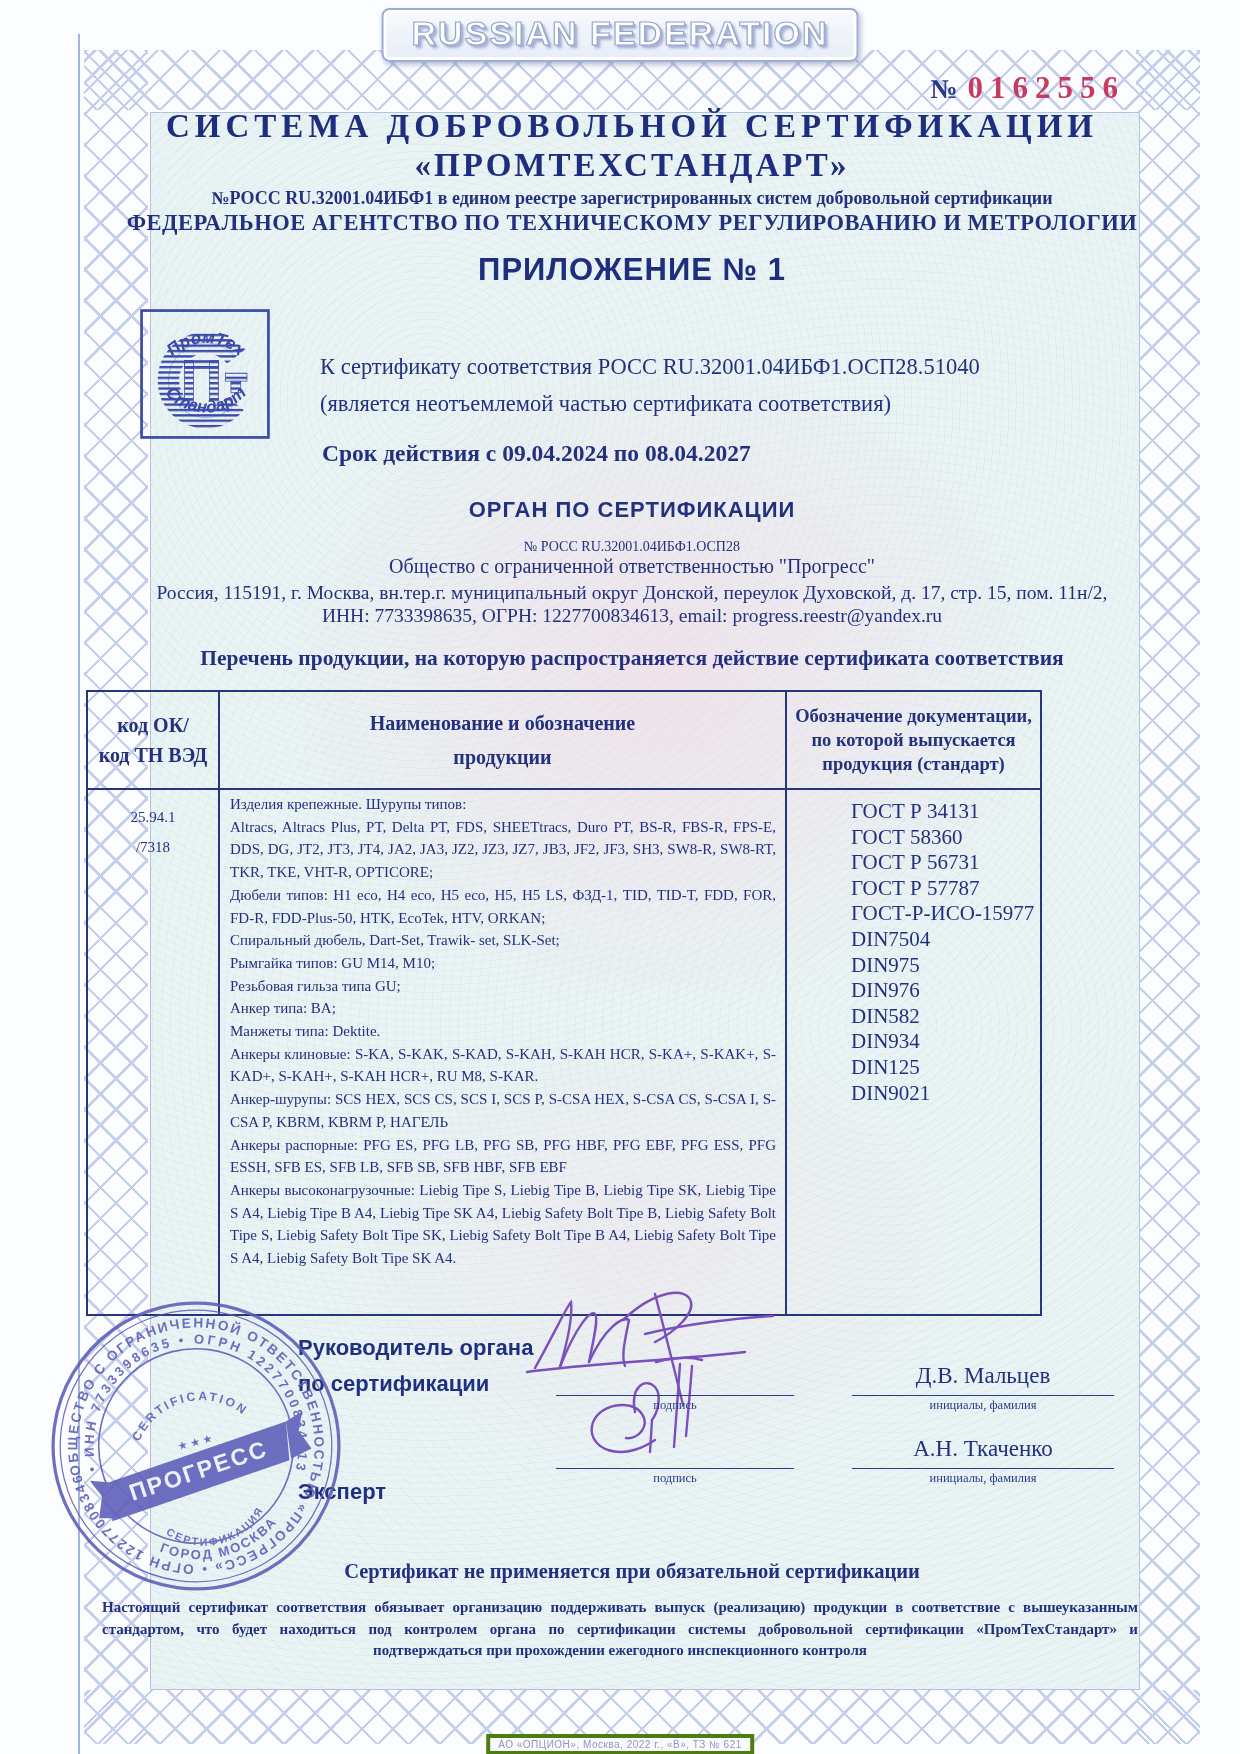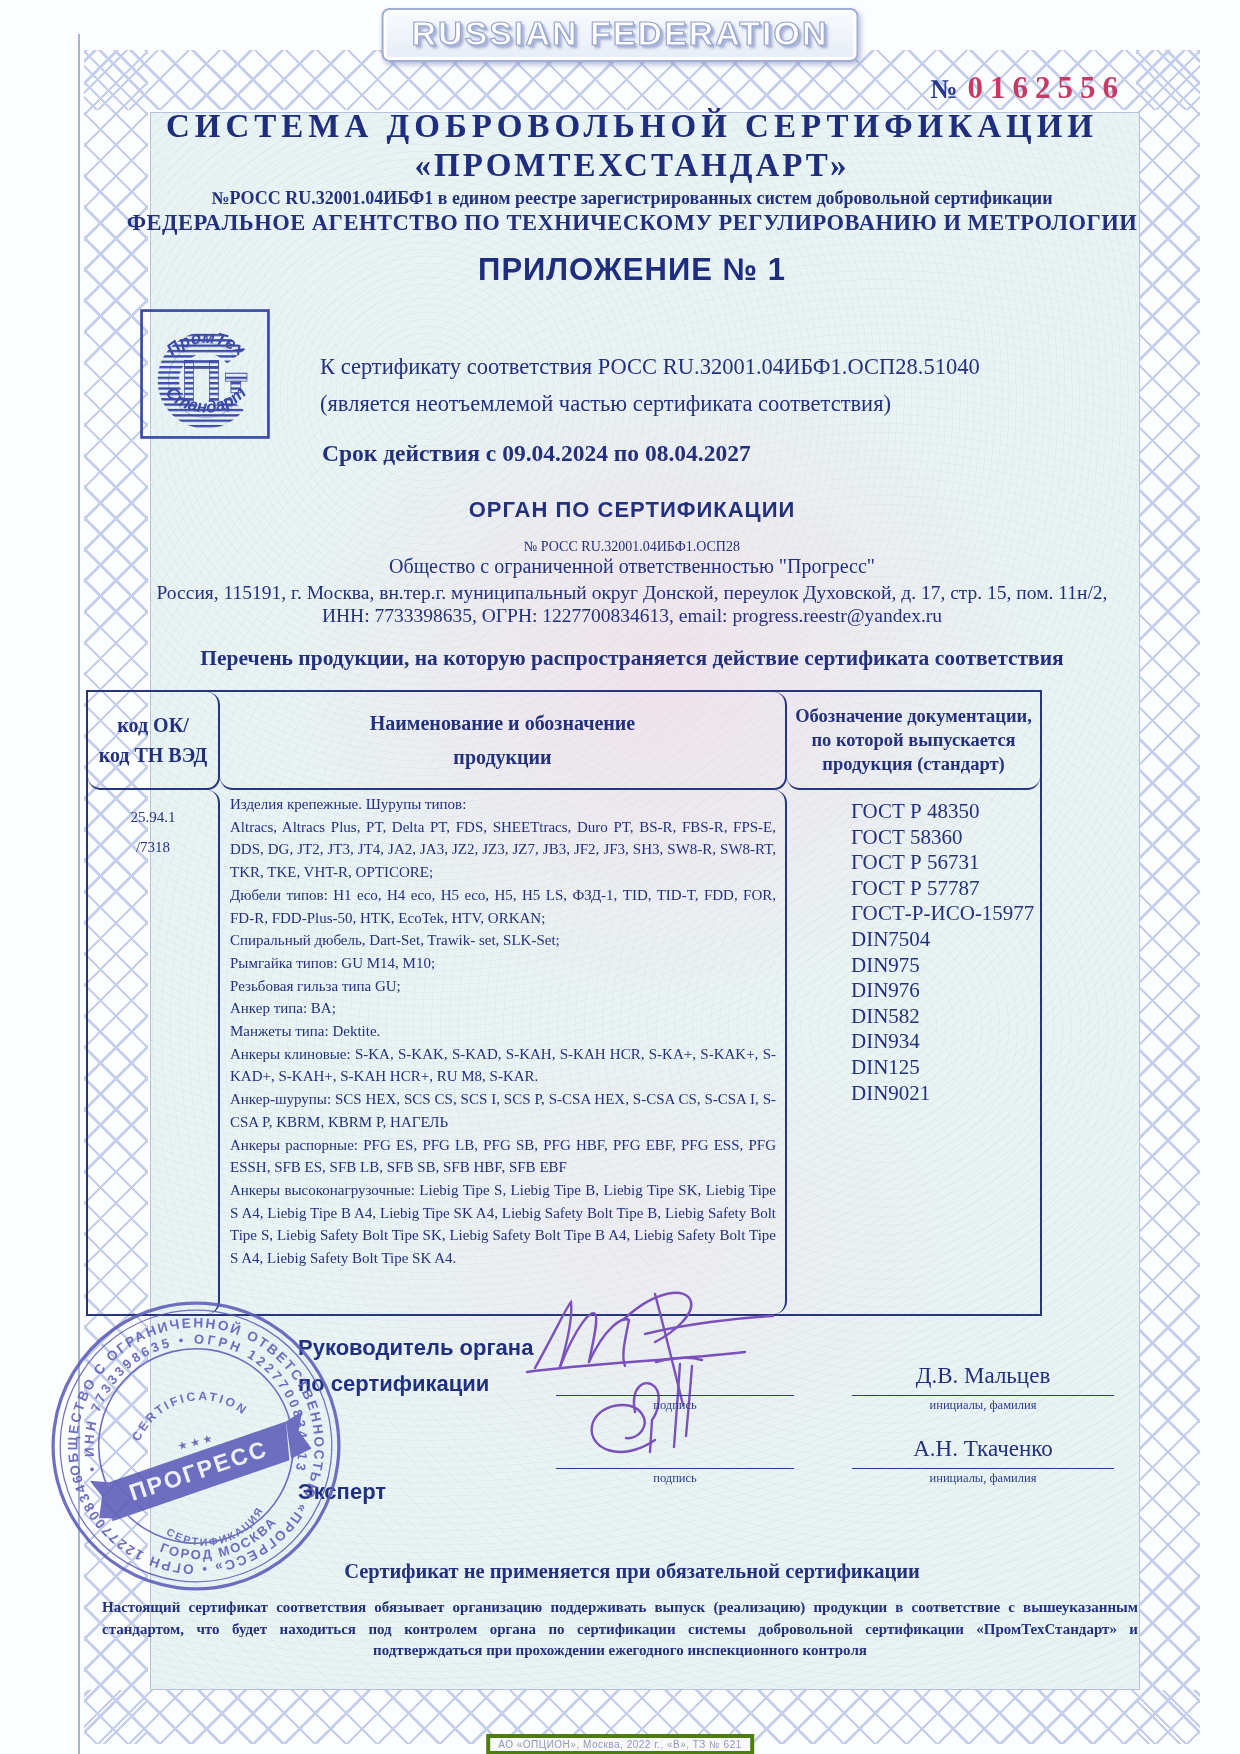--- a/index.html
+++ b/index.html
@@ -51,21 +51,21 @@
   .validity{left:322px;top:440px;font-size:23.5px;font-weight:bold;}
   .org-title{top:497px;font-family:"Liberation Sans",sans-serif;font-size:22px;font-weight:bold;letter-spacing:1px;}
   .org-number{top:527px;font-size:14px;margin-top:12px;}
   .org-name{top:555px;font-size:20px;}
   .addr1{top:582px;font-size:19.5px;}
   .addr2{top:605px;font-size:19.5px;}
   .products-heading{top:646px;font-size:21.5px;font-weight:bold;}
   
   .ptable{left:86px;top:690px;width:952px;border:2.5px solid #27357c;display:grid;
       grid-template-columns:132px 567px auto;grid-template-rows:98px 524px;background:rgba(255,255,255,.0);}
-  .cell{border-right:2px solid #27357c;overflow:hidden;border-radius:13px;}
+  .cell{border-right:2px solid #27357c;overflow:hidden;}
   .cell.last{border-right:none;}
   .cell.hd{border-bottom:2px solid #27357c;display:flex;align-items:center;justify-content:center;
       text-align:center;font-weight:bold;}
   .hd1{font-size:20px;line-height:30px;white-space:pre-line;}
   .hd2{font-size:20px;line-height:34px;white-space:pre-line;}
   .hd3{font-size:18.5px;line-height:24px;padding:0 8px;}
   .code-cell{font-size:15px;text-align:center;padding-top:12px;white-space:pre-line;line-height:30px;}
   .prod-cell{padding:3px 9px 8px 10px;font-size:15px;line-height:22.7px;text-align:justify;}
   .std-cell{padding:9px 4px 0 64px;font-size:21px;line-height:25.6px;}
   
@@ -185,21 +185,21 @@
         <div class="para">Рымгайка типов: GU M14, M10;</div>
         <div class="para">Резьбовая гильза типа GU;</div>
         <div class="para">Анкер типа: BA;</div>
         <div class="para">Манжеты типа: Dektite.</div>
         <div class="para">Анкеры клиновые: S-KA, S-KAK, S-KAD, S-KAH, S-KAH HCR, S-KA+, S-KAK+, S-KAD+, S-KAH+, S-KAH HCR+, RU M8, S-KAR.</div>
         <div class="para">Анкер-шурупы: SCS HEX, SCS CS, SCS I, SCS P, S-CSA HEX, S-CSA CS, S-CSA I, S-CSA P, KBRM, KBRM P, НАГЕЛЬ</div>
         <div class="para">Анкеры распорные: PFG ES, PFG LB, PFG SB, PFG HBF, PFG EBF, PFG ESS, PFG ESSH, SFB ES, SFB LB, SFB SB, SFB HBF, SFB EBF</div>
         <div class="para">Анкеры высоконагрузочные: Liebig Tipe S, Liebig Tipe B, Liebig Tipe SK, Liebig Tipe S A4, Liebig Tipe B A4, Liebig Tipe SK A4, Liebig Safety Bolt Tipe B, Liebig Safety Bolt Tipe S, Liebig Safety Bolt Tipe SK, Liebig Safety Bolt Tipe B A4, Liebig Safety Bolt Tipe S A4, Liebig Safety Bolt Tipe SK A4.</div>
       </div>
     <div class="cell std-cell last">
-        <div class="std">ГОСТ Р 48350</div>
+        <div class="std">ГОСТ Р 34131</div>
         <div class="std">ГОСТ 58360</div>
         <div class="std">ГОСТ Р 56731</div>
         <div class="std">ГОСТ Р 57787</div>
         <div class="std">ГОСТ-Р-ИСО-15977</div>
         <div class="std">DIN7504</div>
         <div class="std">DIN975</div>
         <div class="std">DIN976</div>
         <div class="std">DIN582</div>
         <div class="std">DIN934</div>
         <div class="std">DIN125</div>

